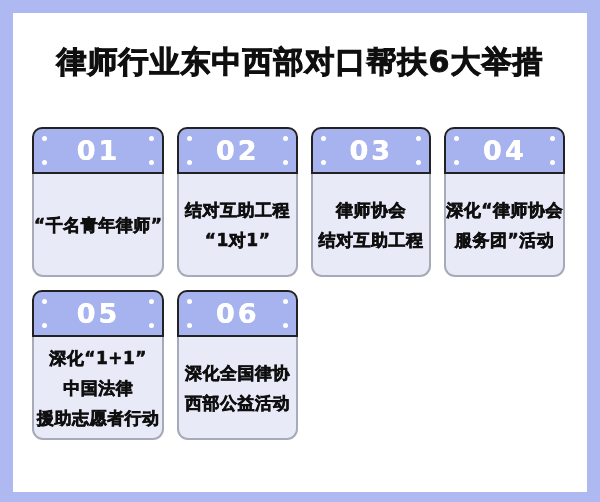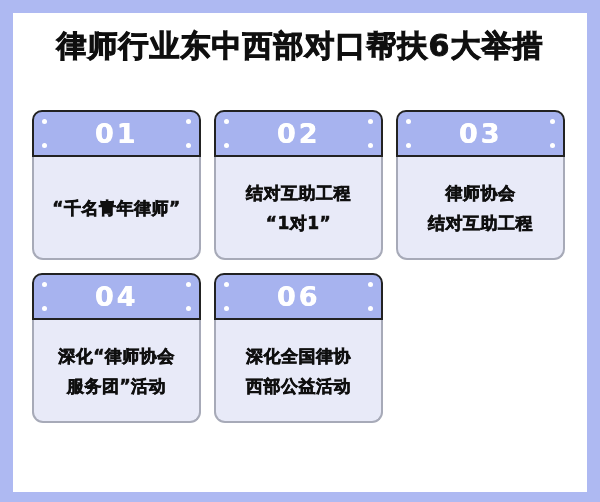--- a/index.html
+++ b/index.html
@@ -25,33 +25,33 @@
     box-sizing:border-box;
   }
   .canvas{
     position:absolute;
     left:13px;top:13px;right:13px;bottom:10px;
     background:var(--canvas);
   }
   .title{
     position:absolute;
     top:13px;left:0;right:0;
-    margin:0;
+    margin:16px;
     text-align:center;
     font-size:30px;
     font-weight:900;
     letter-spacing:1px;
     color:var(--text);
     -webkit-text-stroke:1px var(--text);
   }
   .grid{
     position:absolute;
-    top:97px;left:19px;right:22px;
+    top:114px;left:19px;right:22px;
     display:grid;
-    grid-template-columns:repeat(3,1fr);
+    grid-template-columns:repeat(4,1fr);
     column-gap:17px;
     row-gap:48px;
     gap:13px;
   }
   .card{
     display:flex;
     flex-direction:column;
   }
   .card-header{
     position:relative;
@@ -164,20 +164,34 @@
           <span class="dot br"></span>
           <span class="num">04</span>
         </div>
         <div class="card-body">
           <div class="line">深化“律师协会</div>
           <div class="line">服务团”活动</div>
 
         </div>
       </div>
 
+      <div class="card">
+        <div class="card-header">
+          <span class="dot tl"></span>
+          <span class="dot tr"></span>
+          <span class="dot bl"></span>
+          <span class="dot br"></span>
+          <span class="num">05</span>
+        </div>
+        <div class="card-body">
+          <div class="line">深化“1+1”</div>
+          <div class="line">中国法律</div>
+          <div class="line">援助志愿者行动</div>
+        </div>
+      </div>
 
       <div class="card">
         <div class="card-header">
           <span class="dot tl"></span>
           <span class="dot tr"></span>
           <span class="dot bl"></span>
           <span class="dot br"></span>
           <span class="num">06</span>
         </div>
         <div class="card-body">

